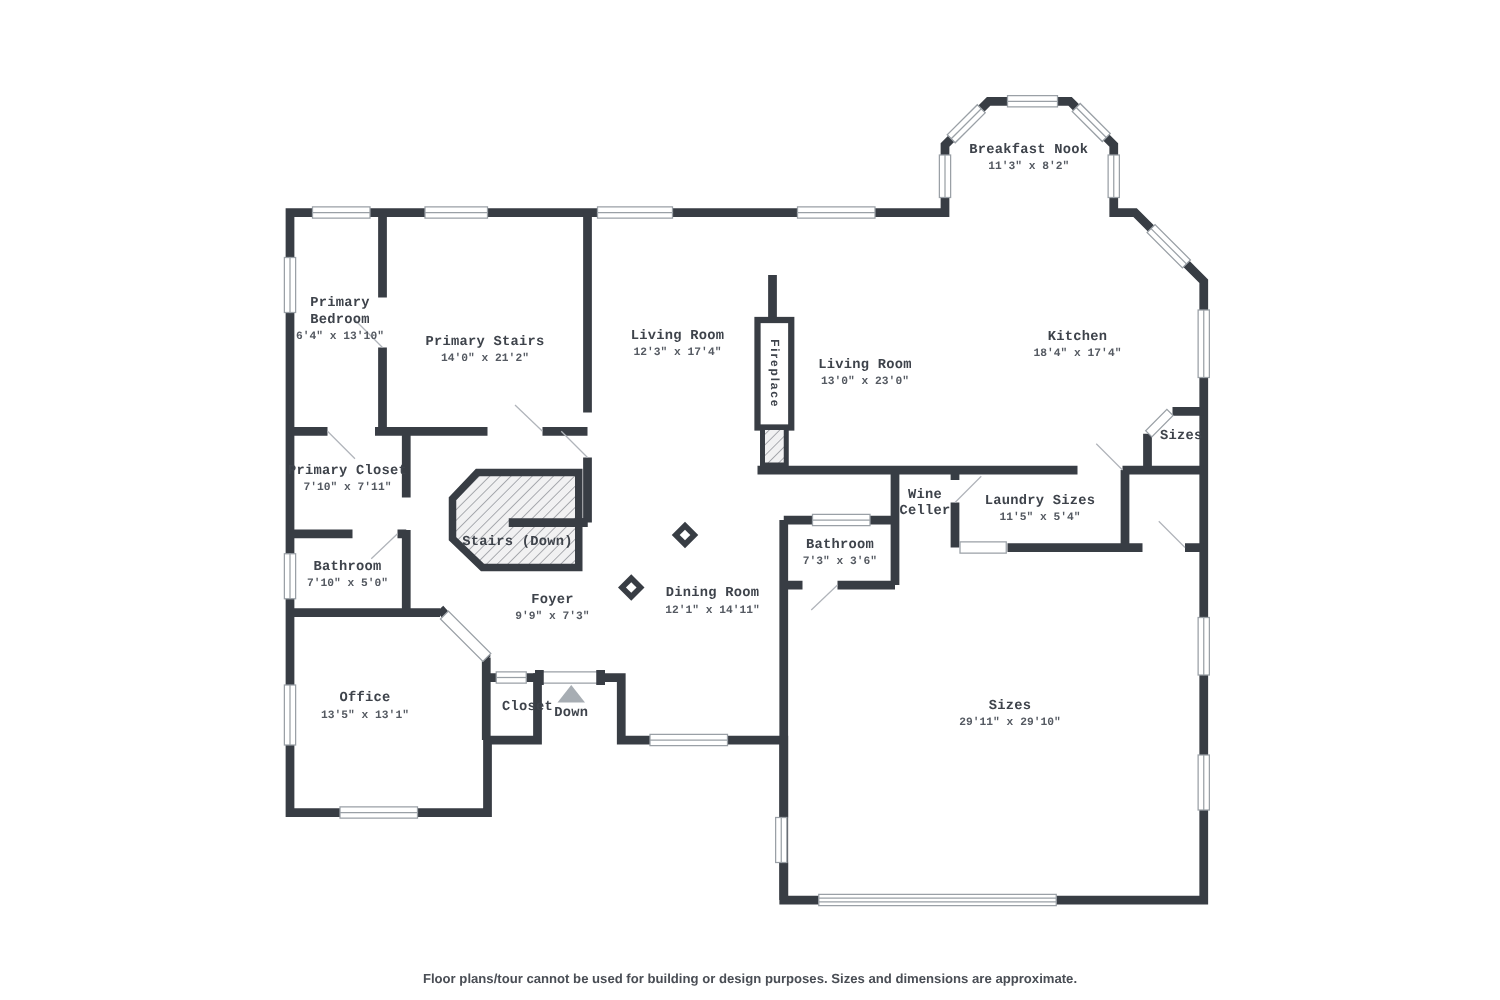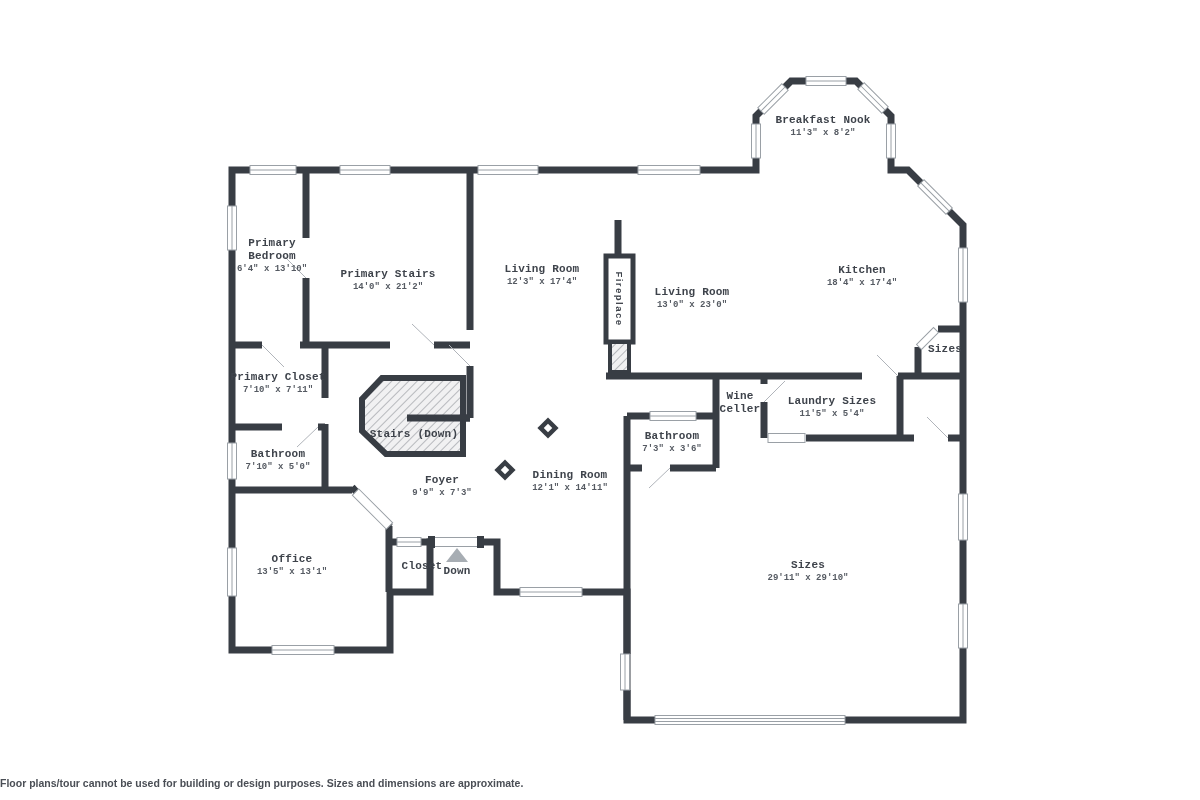--- a/index.html
+++ b/index.html
@@ -10,21 +10,21 @@
   .wall{stroke:#383d44;fill:none;}
   .room-label{position:absolute;transform:translateX(-50%);text-align:center;z-index:5;font-family:Liberation Mono, monospace;}
   .room-name{font-size:11px;font-weight:700;color:#3e434b;letter-spacing:.2px;white-space:nowrap;line-height:1.18;}
   .room-name.wrap-80{white-space:normal;width:80px;margin:0 auto;}
   .room-name.wrap-48{white-space:normal;width:48px;margin:0 auto;}
   .room-dims{font-size:9px;font-weight:600;color:#555a62;margin-top:1px;white-space:nowrap;}
   .fireplace-label{position:absolute;left:619px;top:299px;z-index:5;
       transform:translate(-50%,-50%) rotate(90deg);
       font-size:9.5px;font-weight:700;color:#3e434b;letter-spacing:1.5px;white-space:nowrap;}
   .footer-label{position:absolute;left:22px;top:811px;font-size:17px;font-weight:700;color:#3c4043;z-index:6;font-family:Liberation Mono, monospace;}
-  .disclaimer{position:absolute;left:0;right:0;top:777px;
+  .disclaimer{position:absolute;left:0;right:0;top:777px;text-align:center;
       font-size:10.5px;font-weight:700;color:#4a4e55;z-index:6;}
   .win{fill:#ffffff;stroke:#9aa0a6;stroke-width:1;}
   .winline{stroke:#9aa0a6;stroke-width:1;fill:none;}
   .swing{stroke:#b0b4ba;stroke-width:1;fill:none;}
 </style>
 </head>
 <body>
 
 <div class="page">
 

